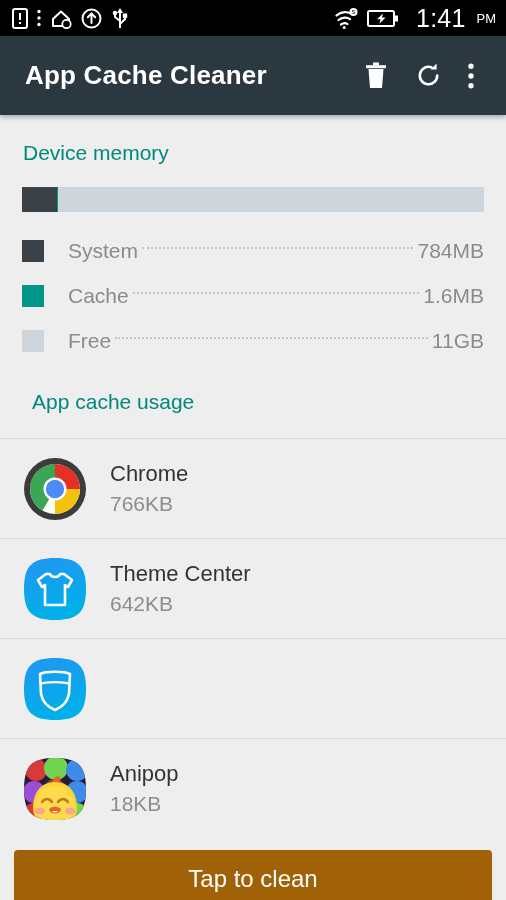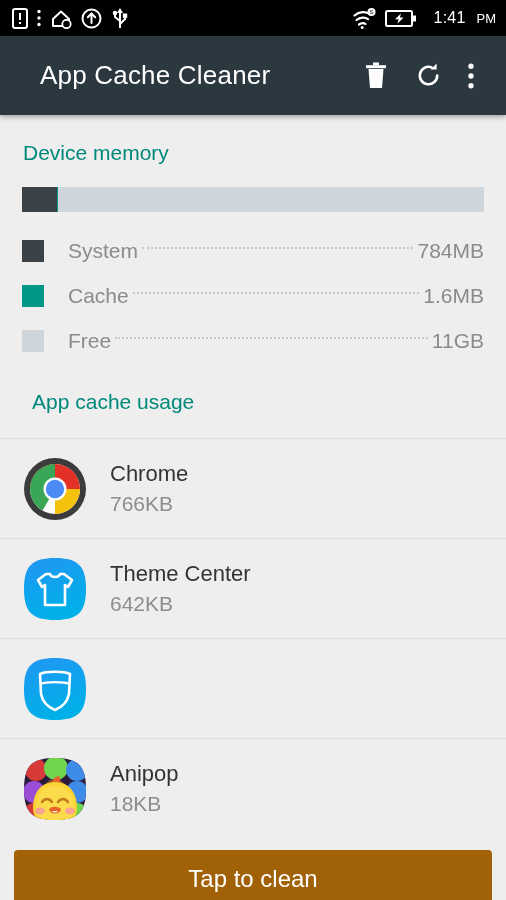--- a/index.html
+++ b/index.html
@@ -16,39 +16,39 @@
     height:36px; width:100%;
     background:#000000;
     display:flex; align-items:center;
     padding:0 10px 0 12px;
     position:relative;
   }
   .sb-left { display:flex; align-items:center; gap:9px; }
   .sb-right { display:flex; align-items:center; gap:8px; margin-left:auto; }
   .sb-icon { display:block; }
   #status-clock {
-    color:#ffffff; font-size:16px; letter-spacing:.2px;
+    color:#ffffff; font-size:25px; letter-spacing:.2px;
     margin-left:10px; line-height:1;
   }
   #status-clock-ampm {
     color:#ffffff; font-size:13px; margin-left:3px; line-height:1;
   }
 
   
   #app-bar {
     height:79px; width:100%;
     background:#2b3840;
     display:flex; align-items:center;
     padding:0 18px 0 25px;
     box-shadow:0 2px 5px rgba(0,0,0,.32);
     position:relative; z-index:5;
   }
   #app-title {
-    color:#ffffff; font-size:26px; font-weight:400;
-    letter-spacing:.2px; white-space:nowrap;margin-left:15px;
+    color:#ffffff; font-size:26px; font-weight:700;
+    letter-spacing:.2px; white-space:nowrap;
   }
   .bar-actions { margin-left:auto; display:flex; align-items:center; }
   .bar-btn {
     width:52px; height:52px;
     display:flex; align-items:center; justify-content:center;
     cursor:pointer;
   }
   .bar-btn:last-child { width:34px; }
 
   

